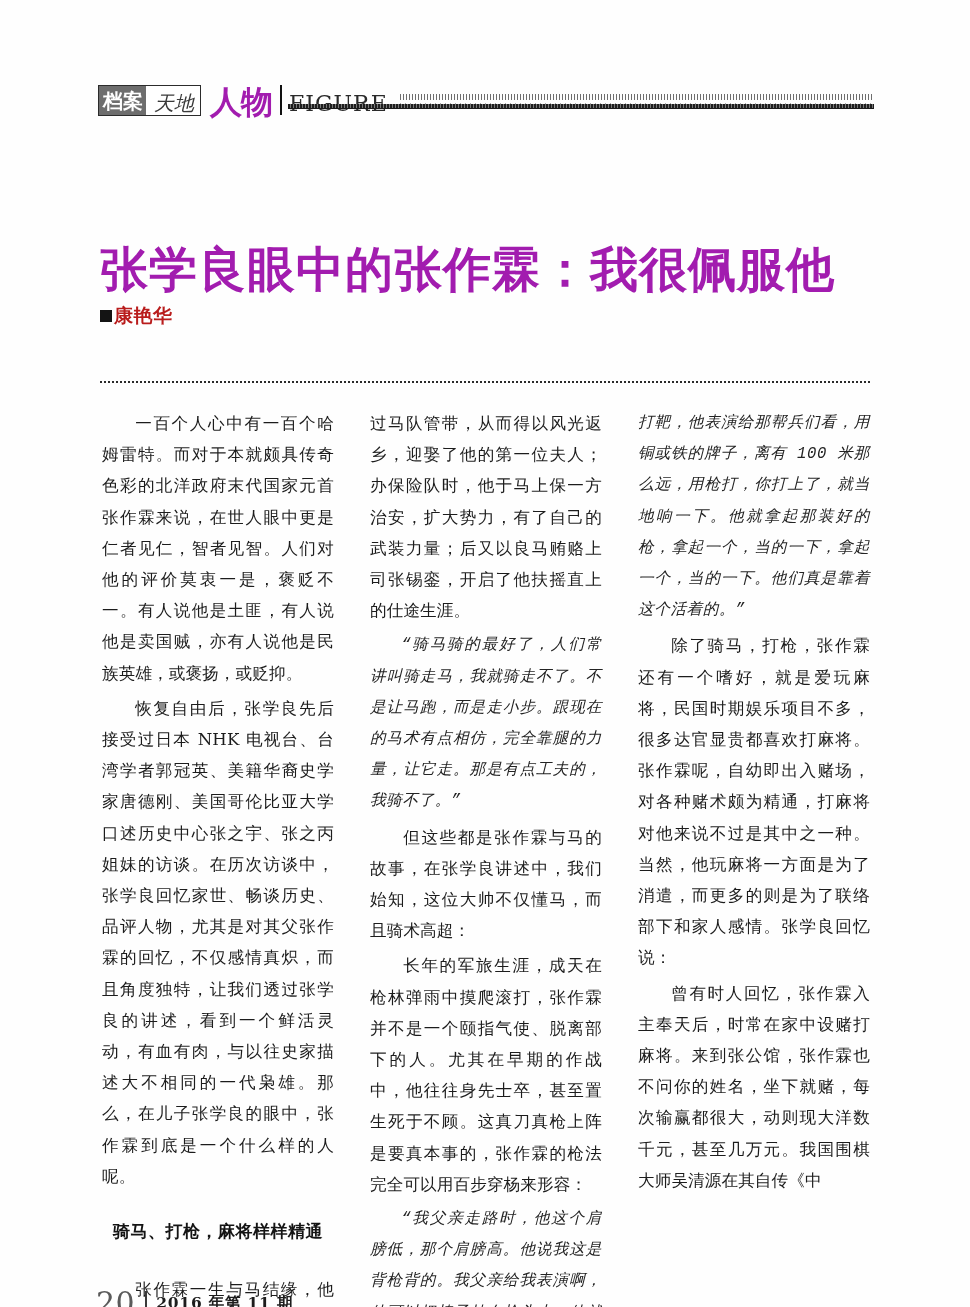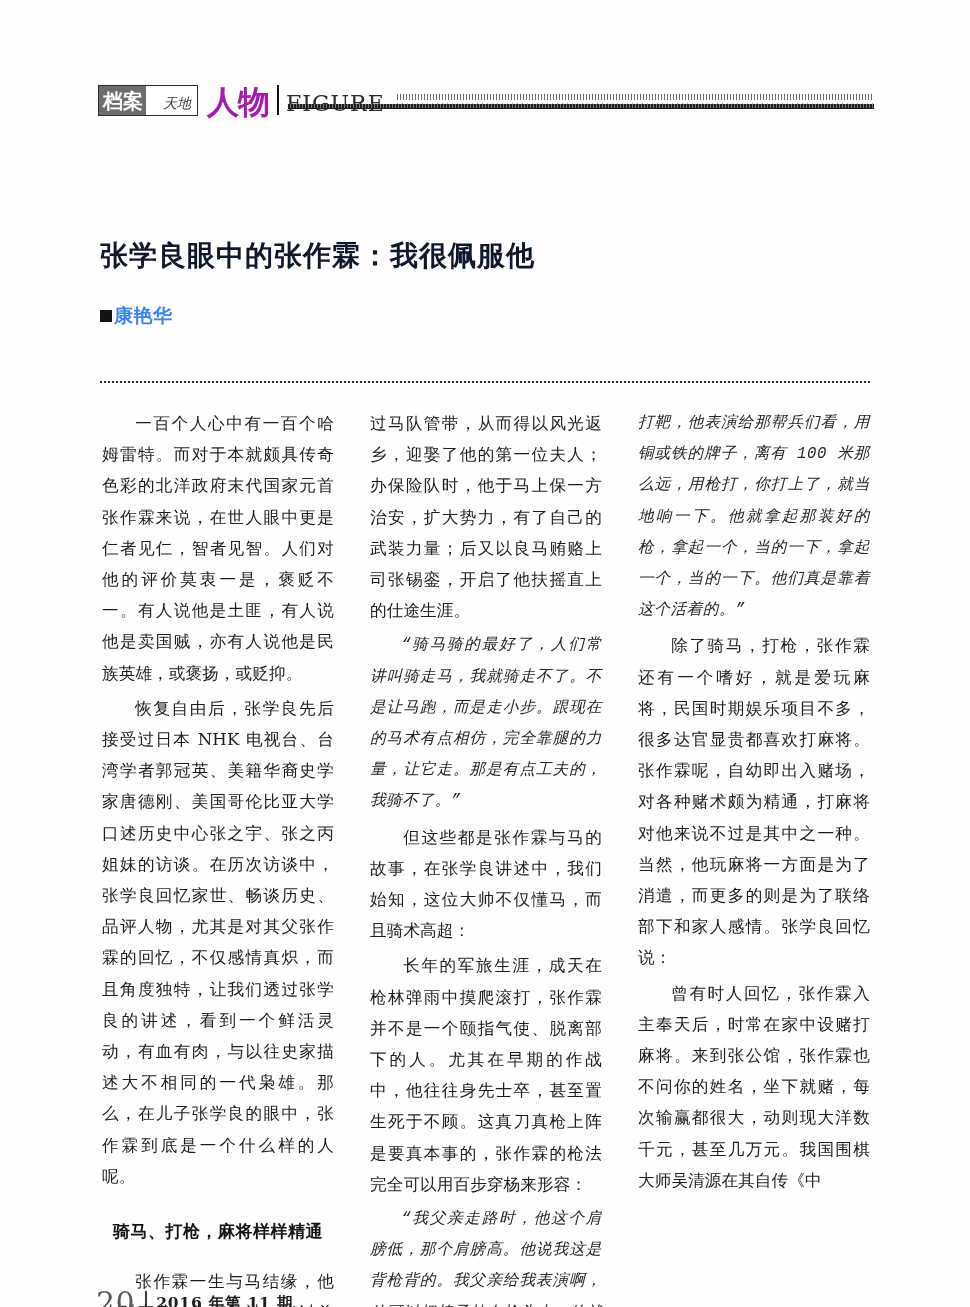--- a/index.html
+++ b/index.html
@@ -48,22 +48,22 @@
     letter-spacing: 0px;
     padding: 3px 3px 2px 4px;
     line-height: 24px;
     white-space: nowrap;
   }
   .mast-badge-light {
     background: #ffffff;
     color: #3a3a3a;
     font-family: "DejaVu Serif", "Liberation Serif", serif;
     font-style: italic;
-    font-size: 14px;
-    padding: 6px 6px 2px 17px;
+    font-size: 20px;
+    padding: 6px 6px 2px 8px;
     line-height: 22px;
     white-space: nowrap;
   }
   .mast-figure-cn {
     font-family: "DejaVu Sans", "Liberation Sans", sans-serif;
     font-weight: bold;
     font-size: 32px;
     line-height: 32px;
     color: #a21caf;
     margin-left: 9px;
@@ -119,35 +119,35 @@
     background: #1a1a1a;
   }
 
   
   .title {
     position: absolute;
     left: 100px;
     top: 208px;
     width: 800px;
     font-family: "DejaVu Sans", "Liberation Sans", sans-serif;
-    font-size: 28px;
+    font-size: 48px;
     font-weight: bold;
     line-height: 58px;
     letter-spacing: 1px;
-    color: #0f172a;
+    color: #a21caf;
     white-space: nowrap;
   }
   .byline {
     position: absolute;
     left: 100px;
     top: 303px;
     font-family: "DejaVu Sans", "Liberation Sans", sans-serif;
     font-size: 19px;
     font-weight: bold;
-    color: #3b82f6;
+    color: #b91c1c;
     letter-spacing: 0.5px;
     display: flex;
     align-items: center;
   }
   .byline-mark {
     display: inline-block;
     width: 12px;
     height: 12px;
     background: #141414;
     margin-right: 2px;
@@ -192,21 +192,21 @@
     font-style: italic;
     font-family: Liberation Mono, monospace;
     font-size: 15.6px;
     letter-spacing: 0.6px;
     color: #232323;
   }
   p.body.cont {
     text-indent: 0;
   }
   h2.subhead {
-    margin: 26px 0 22px 0;
+    margin: 26px 0 30px 0;
     font-family: "DejaVu Sans", "Liberation Sans", sans-serif;
     font-size: 17px;
     font-weight: bold;
     line-height: 26px;
     text-align: center;
     color: #141414;
     letter-spacing: 0.5px;
   }
 
   

